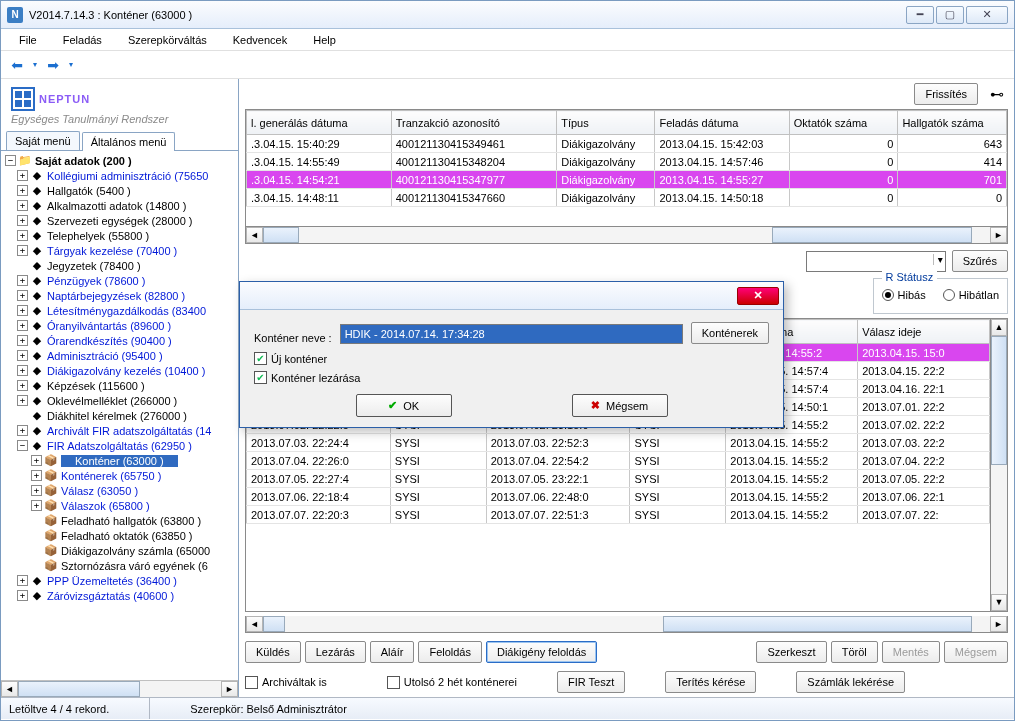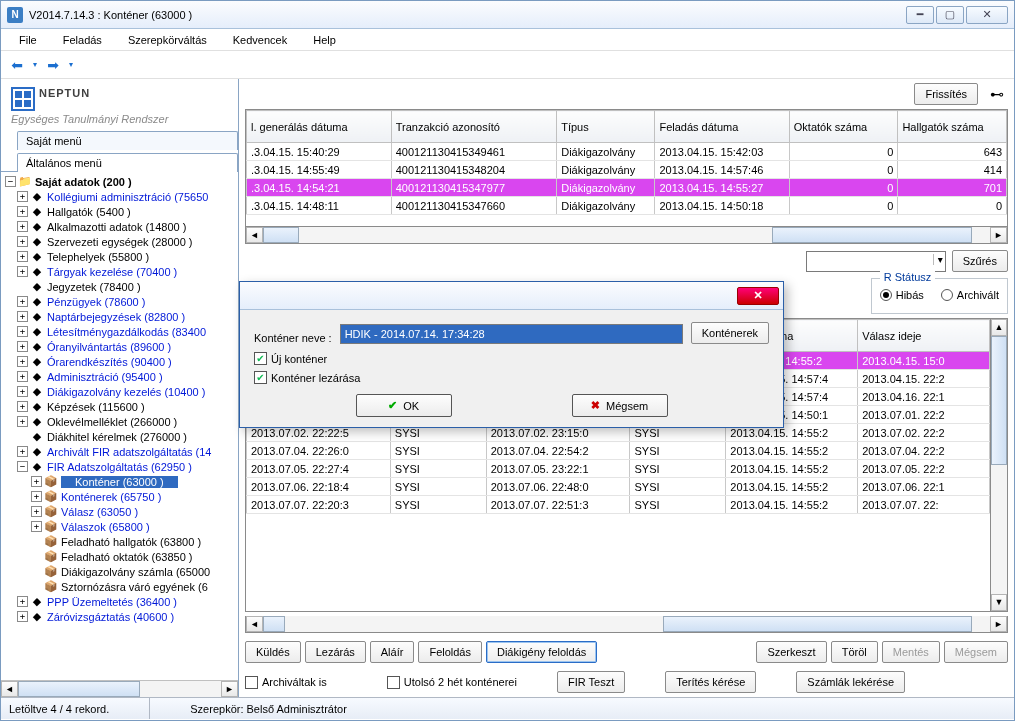--- a/index.html
+++ b/index.html
@@ -13,25 +13,25 @@
   .win-btn.close { width:42px; }
   .menubar { height:22px; background:#fff; border-bottom:1px solid #e0e0e0; display:flex; align-items:center; padding:0 6px; gap:14px; }
   .menubar span { cursor:pointer;padding-left:12px; }
   .navrow { height:28px; display:flex; align-items:center; padding:0 6px; gap:6px; border-bottom:1px solid #e0e0e0; }
   .nav-btn { width:20px; height:20px; border-radius:50%; display:flex; align-items:center; justify-content:center; cursor:pointer; }
   .nav-arrow { color:#1b6fd0; font-size:14px; }
   .nav-drop { color:#1b6fd0; font-size:8px; }
   .body { display:flex; height:618px; }
   .left { width:238px; border-right:1px solid #8aa5c4; display:flex; flex-direction:column; }
   .logo { padding:8px 4px 2px 10px; }
-  .logo-main { color:#404040; font-weight:bold; font-size:26px; letter-spacing:1px; font-family:Arial; display:flex; align-items:flex-start; gap:4px;}
+  .logo-main { color:#8b5cf6; font-weight:bold; font-size:26px; letter-spacing:1px; font-family:Arial; display:flex; align-items:center; gap:4px;}
   .logo-sq { width:24px; height:24px; border:2px solid #2a6cc6; display:inline-grid; grid-template-columns:1fr 1fr; grid-template-rows:1fr 1fr; gap:2px; padding:2px;}
   .logo-sq i { background:#2a6cc6; }
   .logo-sub { color:#8a8a8a; font-style:italic; font-size:11px; margin-top:2px;}
-  .left-tabs { display:flex; border-bottom:1px solid #8aa5c4; margin-top:4px; padding-left:16px; gap:2px;flex-direction:column;}
+  .left-tabs { display:flex; border-bottom:1px solid #8aa5c4; margin-top:4px; padding-left:5px; gap:2px;}
   .ltab { border:1px solid #8aa5c4; border-bottom:none; padding:3px 8px 3px 8px; background:#f4f8fd; border-radius:2px 2px 0 0; cursor:pointer;}
   .ltab.active { background:#fff; position:relative; top:1px; }
   .tree { flex:1; overflow:auto; padding:2px 0 0 2px; }
   .tnode { display:flex; align-items:center; white-space:nowrap; height:15px; padding:0 2px; }
   .expander { width:11px; height:11px; border:1px solid #8a8a8a; margin-right:2px; display:flex; align-items:center; justify-content:center; font-size:9px; line-height:1; color:#000; cursor:pointer; font-family:monospace; }
   .noexp { width:13px; display:inline-block; }
   .ticon { width:14px; height:12px; margin-right:3px; display:inline-flex; align-items:center; justify-content:center; }
   .tlabel { cursor:pointer; }
   .tblue { color:#0018d8; }
   .tsel { background:#2f6ac0; color:#fff; padding:0 14px; }
@@ -40,21 +40,21 @@
   .left-hscroll .larrow,.left-hscroll .rarrow { width:17px; background:linear-gradient(#fdfdfd,#e8e8e8); border:1px solid #b4b4b4; text-align:center; line-height:14px; font-size:9px; cursor:pointer;}
   .left-hscroll .track { flex:1; background:#f4f4f4; position:relative;}
   .left-hscroll .thumb { position:absolute; left:0; top:0; height:100%; width:60%; background:linear-gradient(#eaf2fc,#cfe0f4); border:1px solid #9ab; }
   .right { flex:1; display:flex; flex-direction:column; position:relative; padding:4px 6px 0 6px; gap:4px; overflow:hidden;}
   .toprow { display:flex; justify-content:flex-end; align-items:center; gap:8px; height:22px; }
   .btn { border:1px solid #8a8a8a; background:linear-gradient(#fdfdfd,#ececec); padding:2px 10px; cursor:pointer; border-radius:2px; height:22px; display:inline-flex; align-items:center; gap:4px; }
   .btn.dis { color:#9a9a9a; }
   .pin { font-size:14px; padding:0 4px; cursor:pointer;}
   table.grid { border-collapse:collapse; width:100%; background:#fff; table-layout:fixed; }
   .gridwrap { border:1px solid #8a8a8a; overflow:hidden; }
-  table.grid th { background:linear-gradient(#fdfdfd,#eef1f5); border:1px solid #c0c0c0; text-align:left; padding:2px 4px; font-weight:normal; height:32px; white-space:nowrap; overflow:hidden;}
+  table.grid th { background:linear-gradient(#fdfdfd,#eef1f5); border:1px solid #c0c0c0; text-align:left; padding:2px 4px; font-weight:normal; height:24px; white-space:nowrap; overflow:hidden;}
   table.grid td { border:1px solid #e4e4e4; border-left:1px solid #c8c8c8; border-right:1px solid #c8c8c8; padding:1px 4px; height:18px; white-space:nowrap; overflow:hidden;}
   .num { text-align:right; }
   tr.rsel td { background:#d946ef; color:#fff; }
   .grid-hscroll { height:17px; background:#efefef; display:flex; border:1px solid #8a8a8a; border-top:none; }
   .grid-hscroll .larrow,.grid-hscroll .rarrow{ width:17px; background:linear-gradient(#fdfdfd,#e8e8e8); border:1px solid #b4b4b4; text-align:center; line-height:14px; font-size:9px; cursor:pointer;}
   .grid-hscroll .track{flex:1; background:#f4f4f4; position:relative;}
   .grid-hscroll .lthumb{position:absolute; left:0; top:0; height:100%; width:10%; background:linear-gradient(#eaf2fc,#cfe0f4); border:1px solid #9ab;}
   .grid-hscroll .cthumb{position:absolute; left:40%; top:0; height:100%; width:55%; background:linear-gradient(#eaf2fc,#cfe0f4); border:1px solid #9ab;}
   .filterrow { display:flex; align-items:center; gap:6px; height:26px; }
   .filterrow .combo { flex:0 0 140px; height:21px; border:1px solid #7a7a7a; background:#fff; position:relative;}
@@ -386,21 +386,21 @@
 
       <div style="display:flex; justify-content:flex-end;">
         <div class="statusbox">
           <span class="lgd">R Státusz</span>
           <label class="radio">
               <span class="rdot on"></span>
               <span>Hibás</span>
             </label>
           <label class="radio">
               <span class="rdot"></span>
-              <span>Archivált</span>
+              <span>Hibátlan</span>
             </label>
         </div>
       </div>
 
       <div class="lowergrid-area">
         <div class="gridwrap">
           <table class="grid">
             <colgroup>
                 <col style="width:120px">
                 <col style="width:80px">
@@ -454,20 +454,28 @@
                 </tr>
                 <tr>
                   <td>2013.07.02. 22:22:5</td>
                   <td>SYSI</td>
                   <td>2013.07.02. 23:15:0</td>
                   <td>SYSI</td>
                   <td>2013.04.15. 14:55:2</td>
                   <td>2013.07.02. 22:2</td>
                 </tr>
                 <tr>
+                  <td>2013.07.03. 22:24:4</td>
+                  <td>SYSI</td>
+                  <td>2013.07.03. 22:52:3</td>
+                  <td>SYSI</td>
+                  <td>2013.04.15. 14:55:2</td>
+                  <td>2013.07.03. 22:2</td>
+                </tr>
+                <tr>
                   <td>2013.07.04. 22:26:0</td>
                   <td>SYSI</td>
                   <td>2013.07.04. 22:54:2</td>
                   <td>SYSI</td>
                   <td>2013.04.15. 14:55:2</td>
                   <td>2013.07.04. 22:2</td>
                 </tr>
                 <tr>
                   <td>2013.07.05. 22:27:4</td>
                   <td>SYSI</td>

